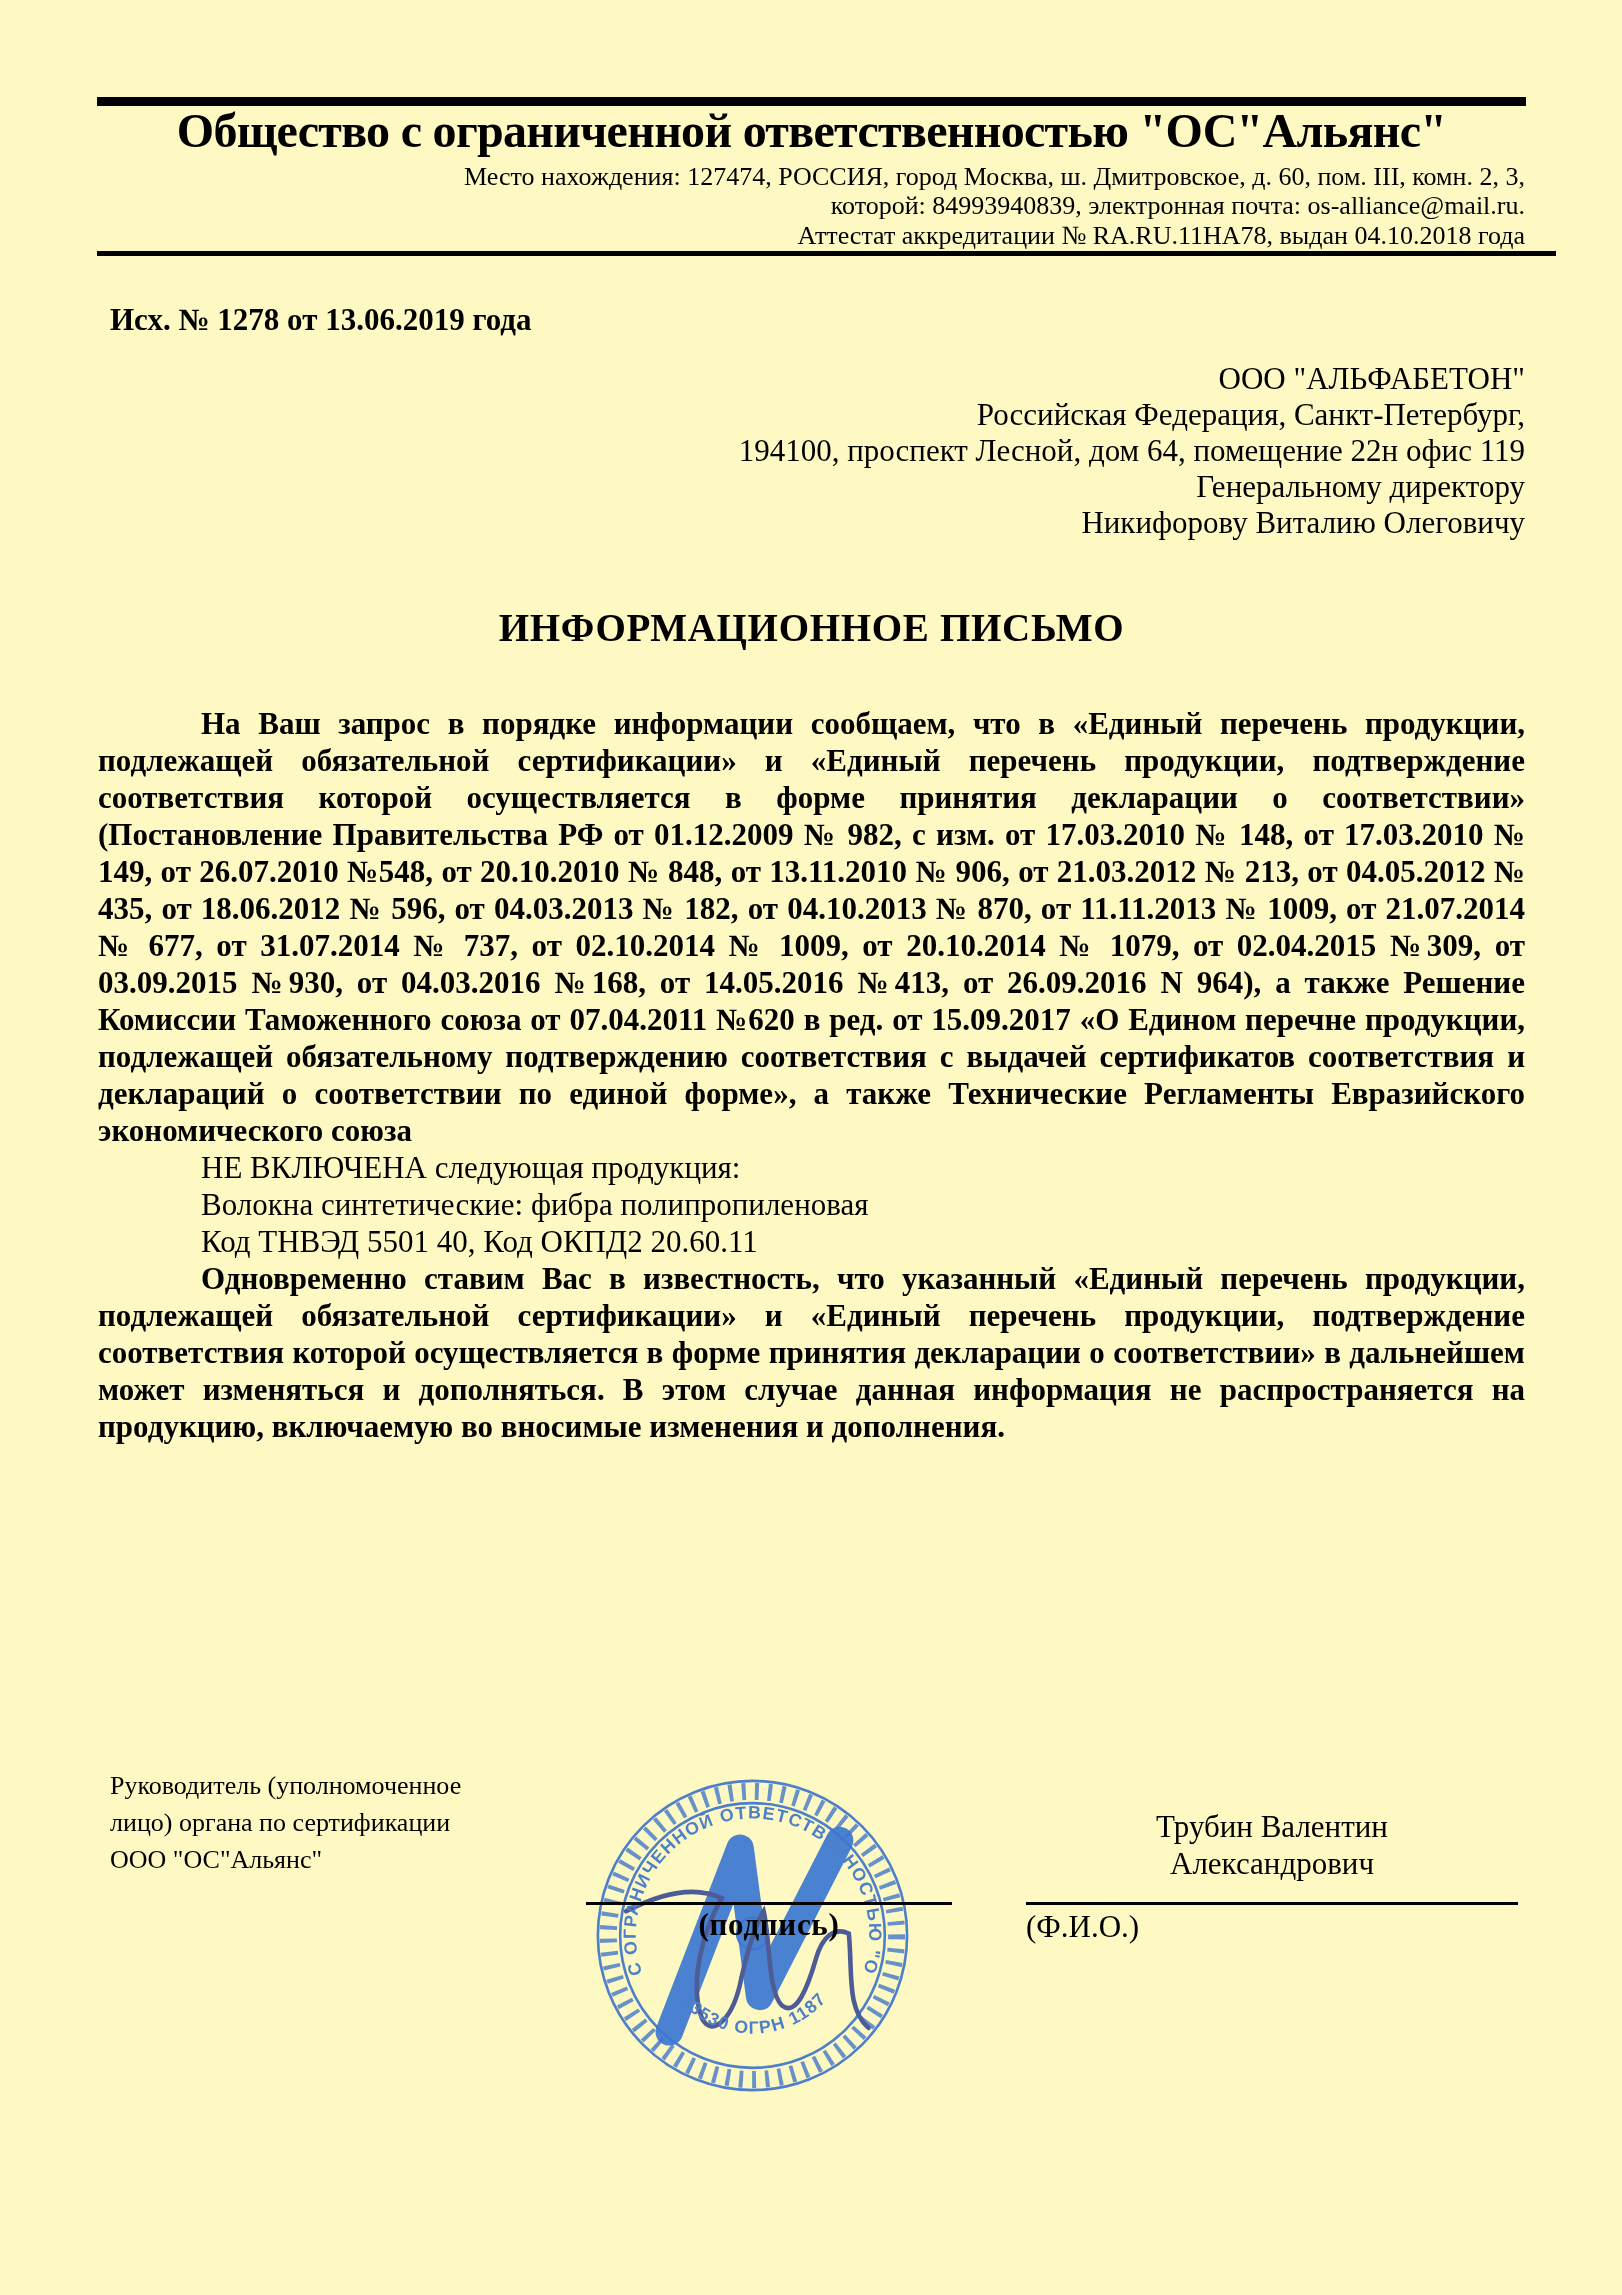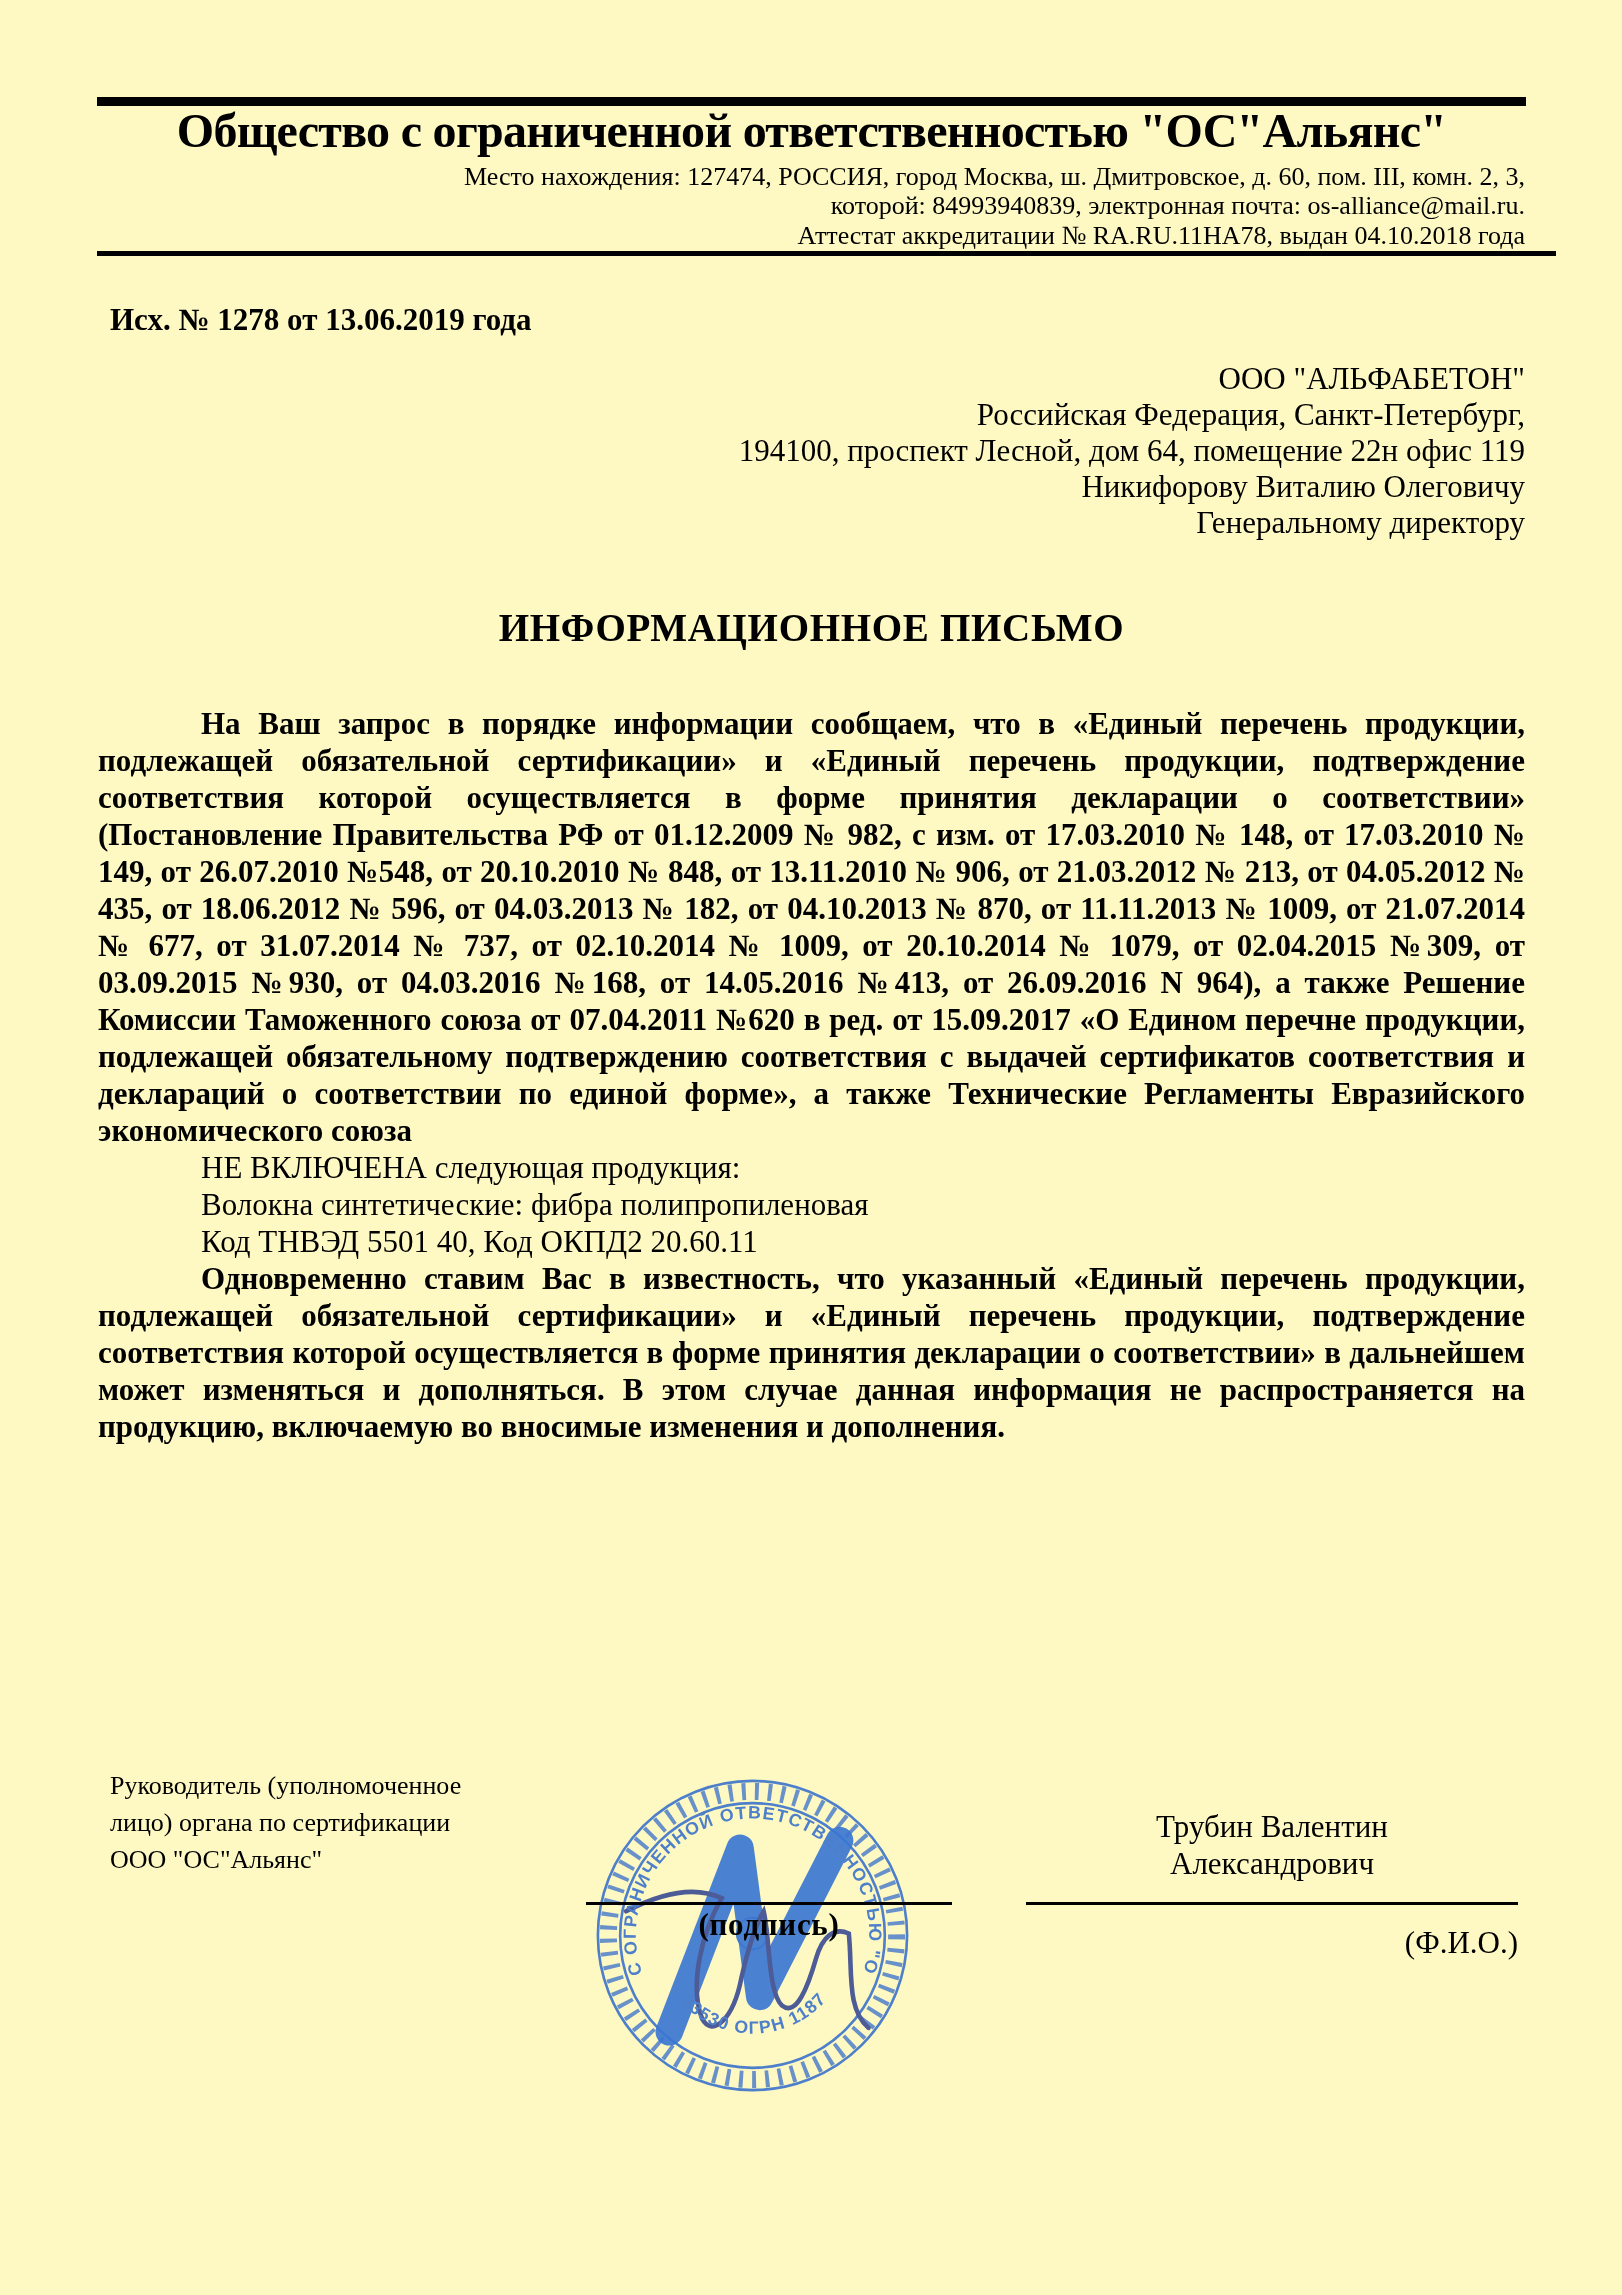--- a/index.html
+++ b/index.html
@@ -51,22 +51,22 @@
   .sig-caption-left{
     position:absolute;left:586px;top:1907px;width:366px;text-align:center;
     font-size:31px;font-weight:bold;z-index:4;letter-spacing:0.7px;
   }
   .name-block{
     position:absolute;left:1026px;top:1784px;width:492px;text-align:center;
     font-size:31px;line-height:37px;z-index:3;margin-top:24px;
   }
   .sig-line-right{position:absolute;left:1026px;top:1902px;width:492px;height:3.3px;background:#000;z-index:4;}
   .sig-caption-right{
-    position:absolute;left:1026px;top:1909px;width:492px;text-align:right;
-    font-size:31px;z-index:4;margin-top:16px;
+    position:absolute;left:1026px;top:1909px;width:492px;text-align:left;
+    font-size:31px;z-index:4;
   }
   .stamp{position:absolute;left:592px;top:1775px;width:321px;height:321px;z-index:1;}
   .stamp text{
     font-family:"Liberation Sans","DejaVu Sans",sans-serif;
     font-weight:bold;
   }
 </style>
 </head>
 <body>
 
@@ -80,22 +80,22 @@
     <div>Аттестат аккредитации № RA.RU.11НА78, выдан 04.10.2018 года</div>
   </div>
   <div class="rule-thin"></div>
 
   <div class="outgoing">Исх. № 1278 от 13.06.2019 года</div>
 
   <div class="recipient">
     <div>ООО "АЛЬФАБЕТОН"</div>
     <div>Российская Федерация, Санкт-Петербург,</div>
     <div>194100, проспект Лесной, дом 64, помещение 22н офис 119</div>
+    <div>Генеральному директору</div>
     <div>Никифорову Виталию Олеговичу</div>
-    <div>Генеральному директору</div>
   </div>
 
   <div class="doc-title">ИНФОРМАЦИОННОЕ ПИСЬМО</div>
 
   <div class="body-text">
     <p>На Ваш запрос в порядке информации сообщаем, что в «Единый перечень продукции, подлежащей обязательной сертификации» и «Единый перечень продукции, подтверждение соответствия которой осуществляется в форме принятия декларации о соответствии» (Постановление Правительства РФ от 01.12.2009 № 982, с изм. от 17.03.2010 № 148, от 17.03.2010 № 149, от 26.07.2010 №548, от 20.10.2010 № 848, от 13.11.2010 № 906, от 21.03.2012 № 213, от 04.05.2012 № 435, от 18.06.2012 № 596, от 04.03.2013 № 182, от 04.10.2013 № 870, от 11.11.2013 № 1009, от 21.07.2014 № 677, от 31.07.2014 № 737, от 02.10.2014 № 1009, от 20.10.2014 № 1079, от 02.04.2015 №309, от 03.09.2015 №930, от 04.03.2016 №168, от 14.05.2016 №413, от 26.09.2016 N 964), а также Решение Комиссии Таможенного союза от 07.04.2011 №620 в ред. от 15.09.2017 «О Едином перечне продукции, подлежащей обязательному подтверждению соответствия с выдачей сертификатов соответствия и деклараций о соответствии по единой форме», а также Технические Регламенты Евразийского экономического союза</p>
     <div class="plain-lines">
       <div>НЕ ВКЛЮЧЕНА следующая продукция:</div>
       <div>Волокна синтетические: фибра полипропиленовая</div>
       <div>Код ТНВЭД 5501 40, Код ОКПД2  20.60.11</div>

